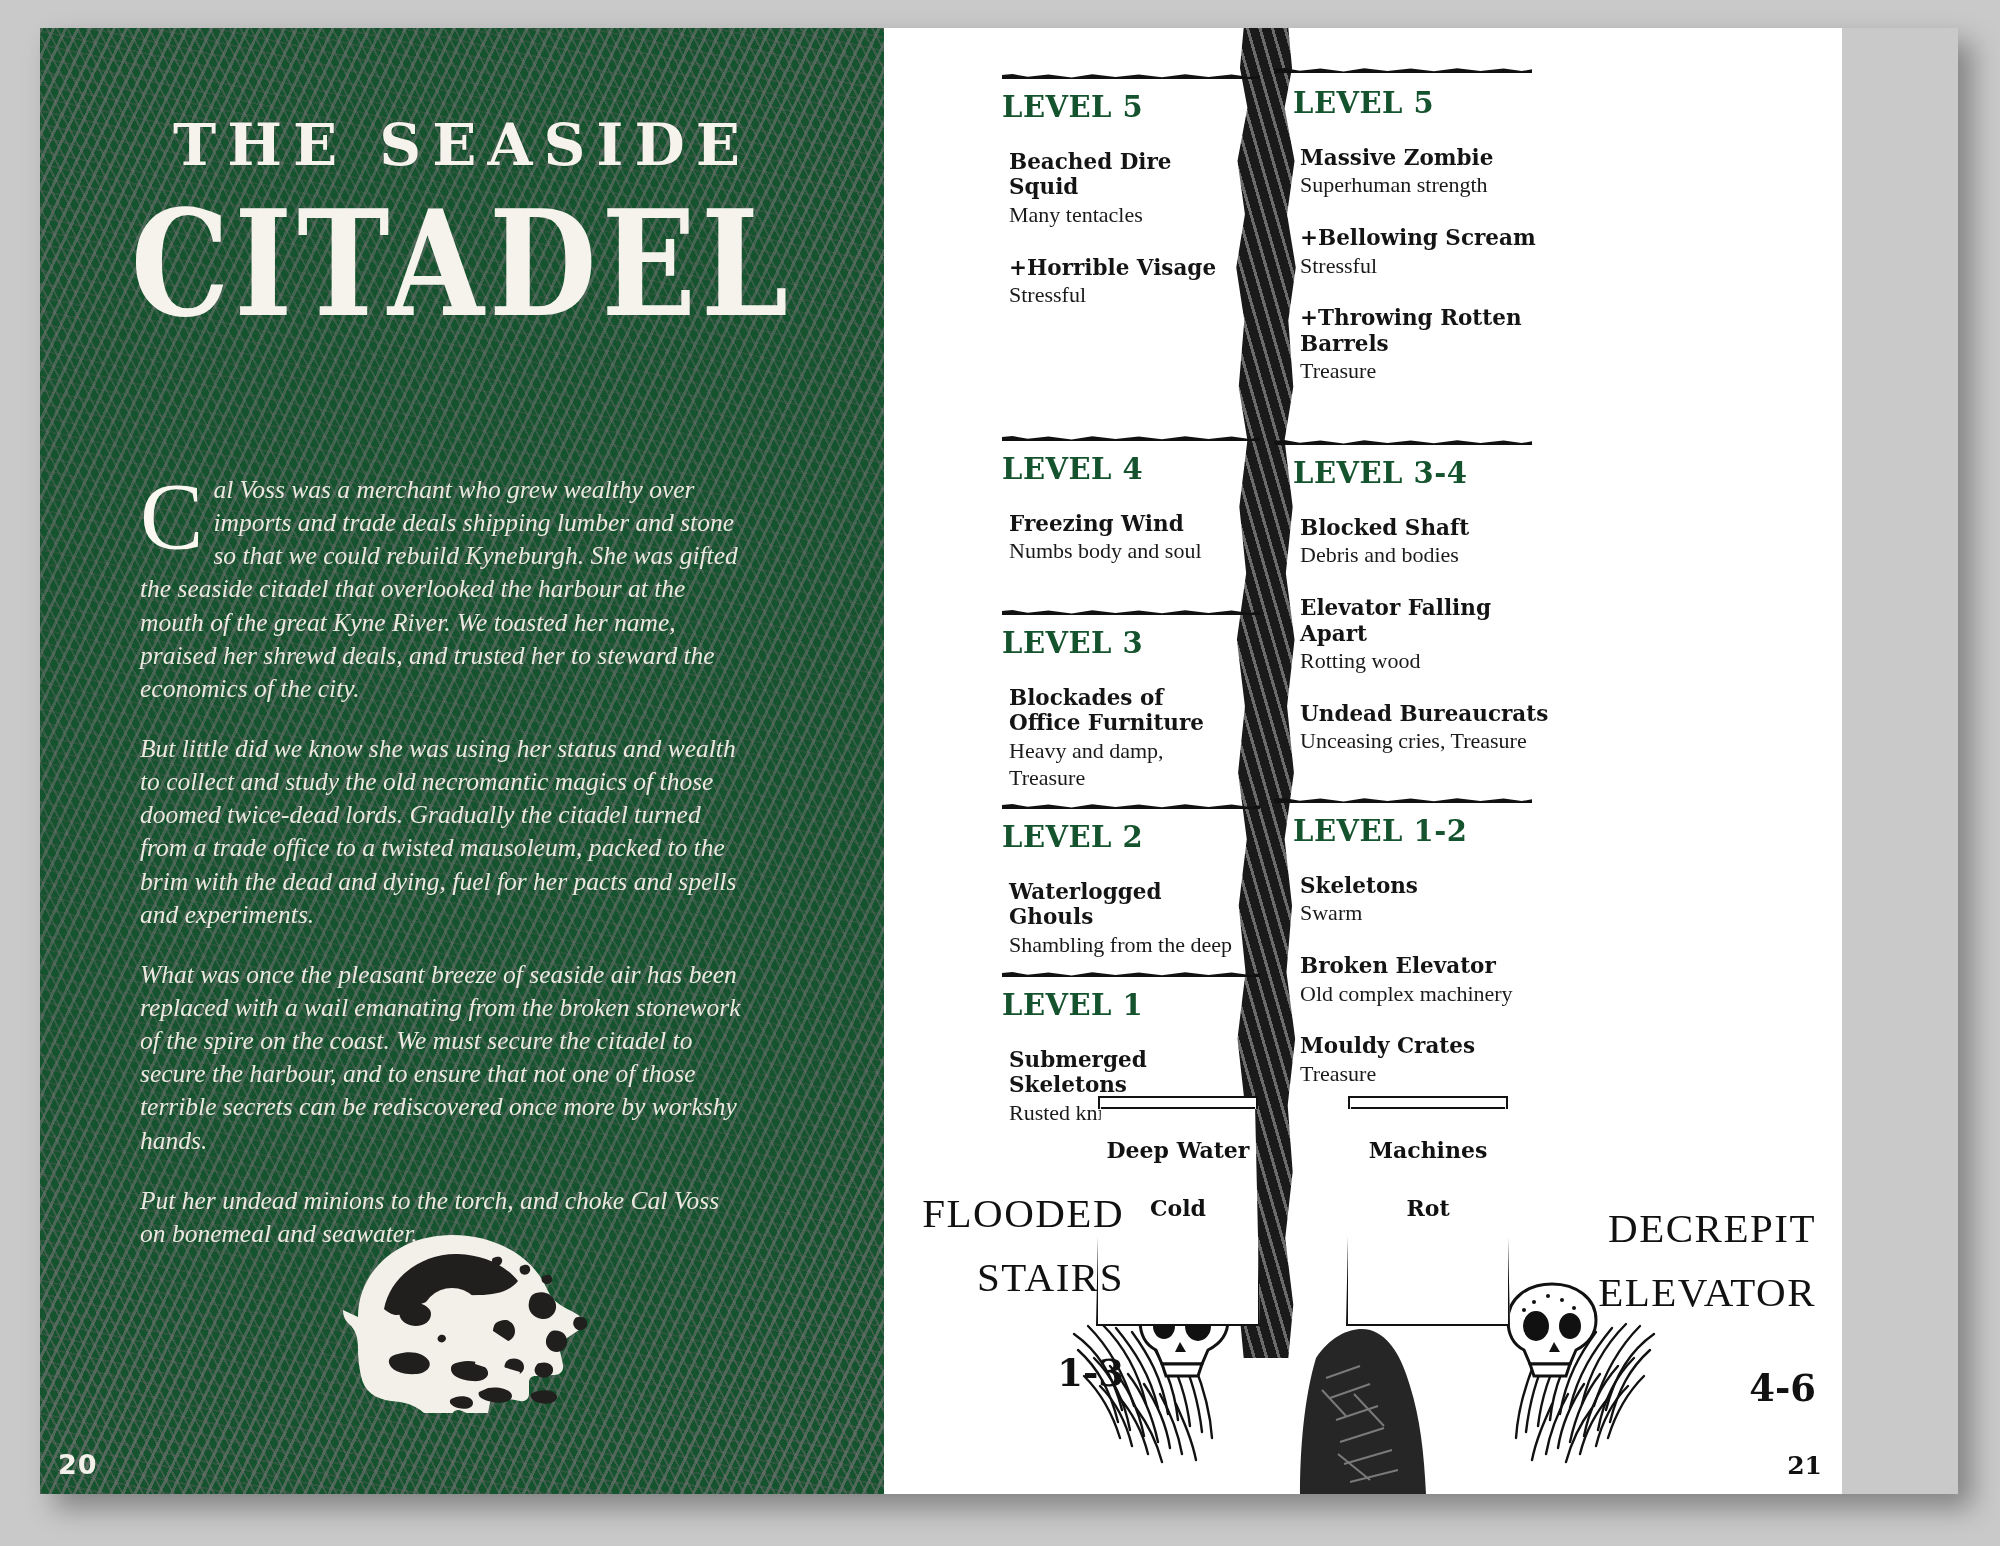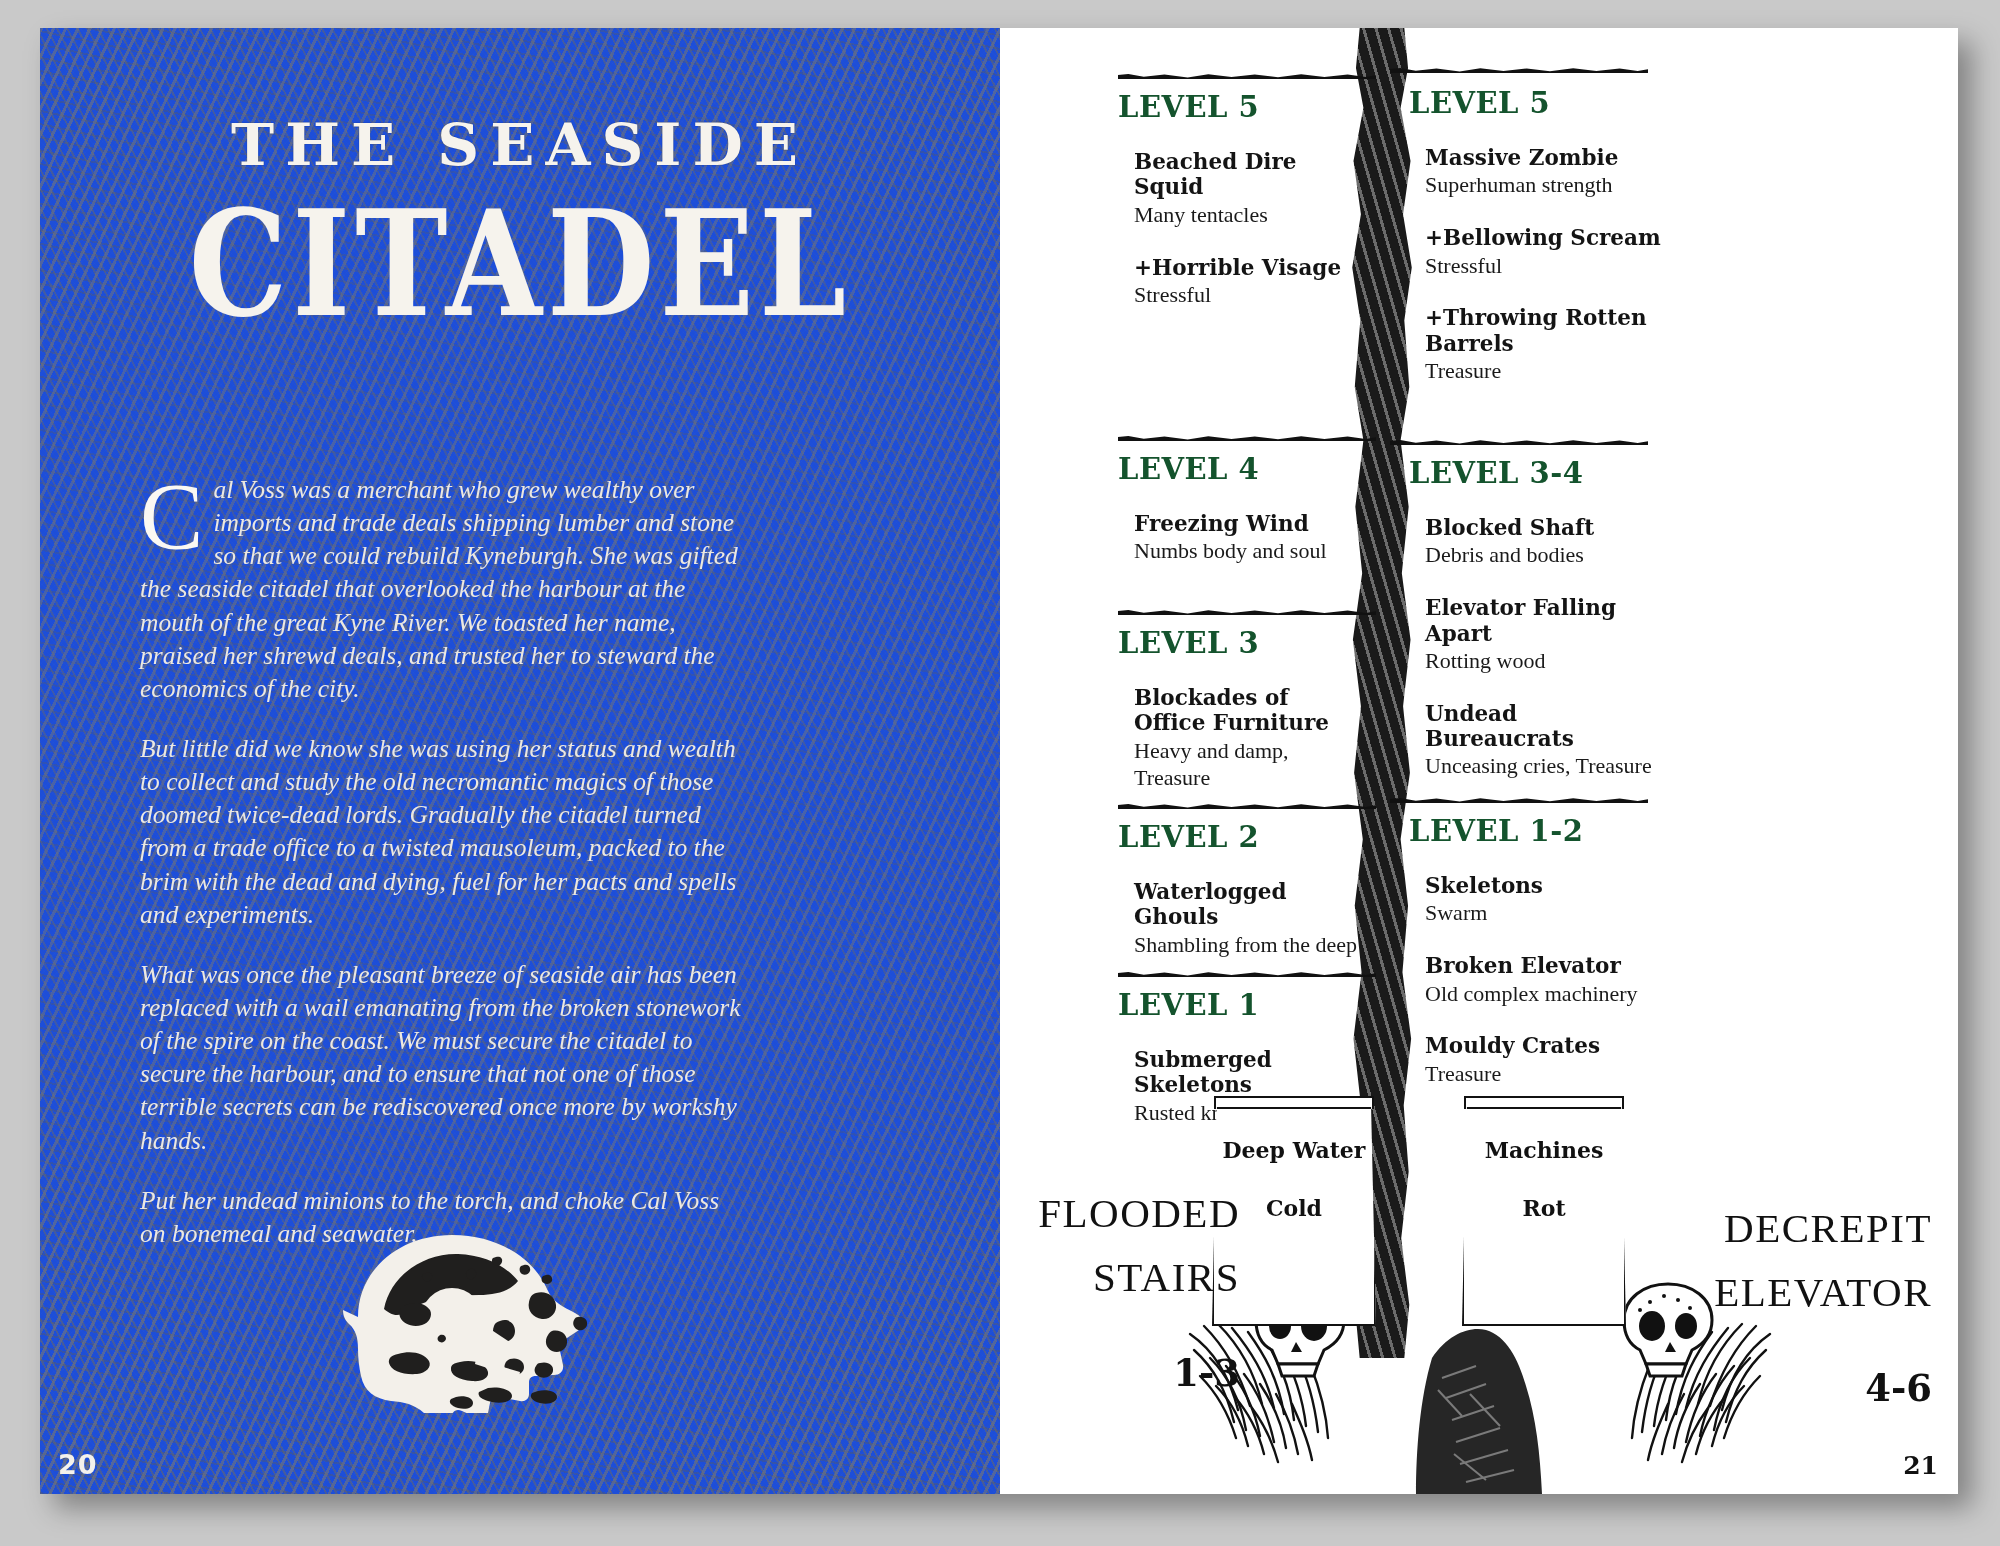--- a/index.html
+++ b/index.html
@@ -21,23 +21,23 @@
     top: 28px;
     width: 1918px;
     height: 1466px;
     display: flex;
     box-shadow: 14px 14px 26px rgba(0,0,0,0.35);
   }
 
   
   .page-left {
     position: relative;
-    width: 960px;
+    width: 844px;
     height: 100%;
-    background: #1d4ed8;
+    background: #14532d;
     overflow: hidden;
     color: #f2efe9;
   }
   
   .tex-border {
     position: absolute;
     inset: 0;
     pointer-events: none;
     opacity: .95;
     background:
@@ -197,21 +197,21 @@
 
   .lvl-head {
     font-family: "DejaVu Serif", serif;
     font-weight: 700;
     font-size: 29px;
     letter-spacing: .5px;
     color: #14532d;
     margin: 0 0 25px 0;
     white-space: nowrap;
   }
-  .entry { margin: 0 0 26px 16px; }
+  .entry { margin: 0 0 26px 7px; }
   .entry:last-child { margin-bottom: 0; }
   .entry .n {
     font-family: "DejaVu Serif", serif;
     font-weight: 700;
     font-size: 21.5px;
     line-height: 1.18;
     color: #141414;
   }
   .entry .d {
     font-family: "Liberation Serif", serif;

